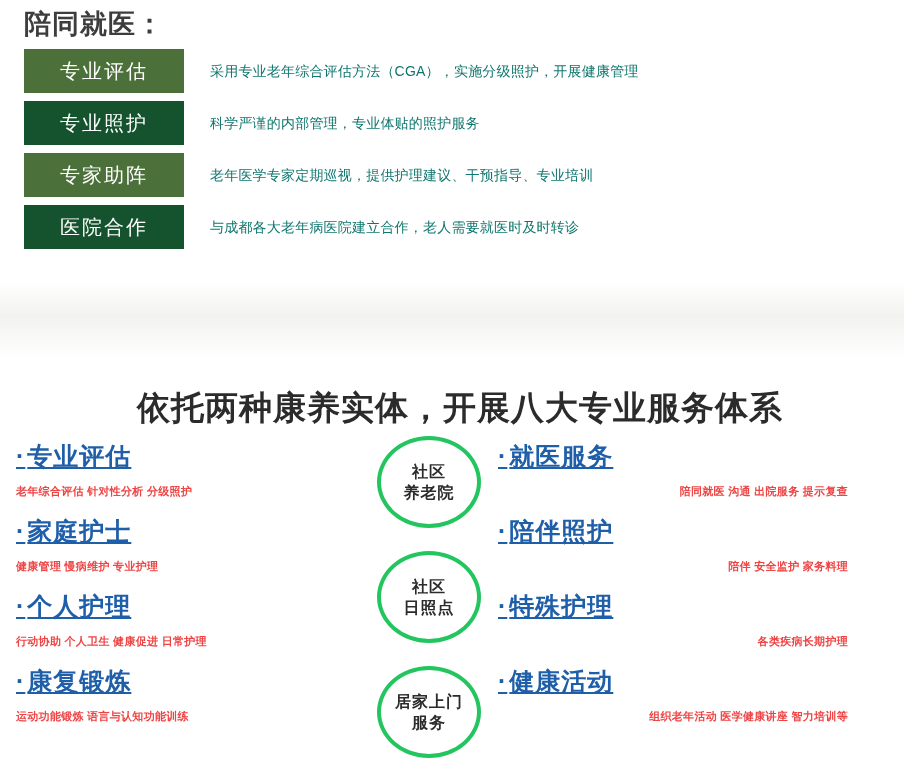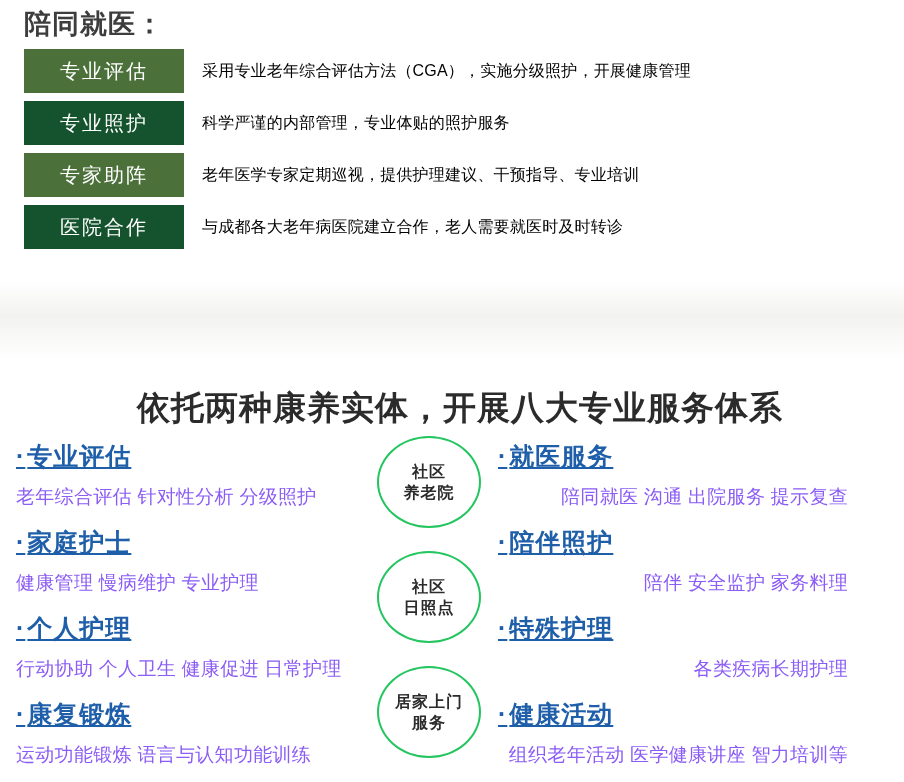--- a/index.html
+++ b/index.html
@@ -54,23 +54,23 @@
     color: #ffffff;
     font-size: 20px;
     letter-spacing: 2px;
     box-sizing: border-box;
     flex: 0 0 auto;
   }
   .tag-green { background: #4b703a; }
   .tag-blue  { background: #14532d; }
 
   .feature-desc {
-    margin-left: 18px;
-    font-size: 16px;
-    color: #000000;
+    margin-left: 26px;
+    font-size: 14px;
+    color: #0f766e;
     line-height: 44px;
     white-space: nowrap;
     letter-spacing: 0.2px;
   }
 
   
   .grey-wash {
     position: absolute;
     left: 0;
     top: 282px;
@@ -120,41 +120,42 @@
     letter-spacing: 1px;
     margin-bottom: 11px;
     display: inline-block;
   }
   .svc-bullet {
     color: #1f5fa9;
     font-weight: bold;
     margin-right: 2px;
   }
   .svc-items {
-    font-size: 19px;
-    color: #8b5cf6;
+    font-size: 11px;
+    color: #ef4444;
     letter-spacing: 0.3px;
     white-space: nowrap;
+    font-weight: bold;
   }
   .col-right .svc-items { padding-left: 2px; text-align: right; }
 
   
   .ovals {
     position: absolute;
     left: 377px;
     top: 78px;
     width: 110px;
     height: 330px;
   }
   .oval {
     position: absolute;
     left: 0;
     width: 104px;
     height: 92px;
-    border: 2px solid #22c55e;
+    border: 4px solid #22c55e;
     border-radius: 50%;
     display: flex;
     flex-direction: column;
     align-items: center;
     justify-content: center;
     box-sizing: border-box;
     background: #ffffff;
   }
   .oval-line {
     font-size: 16px;

